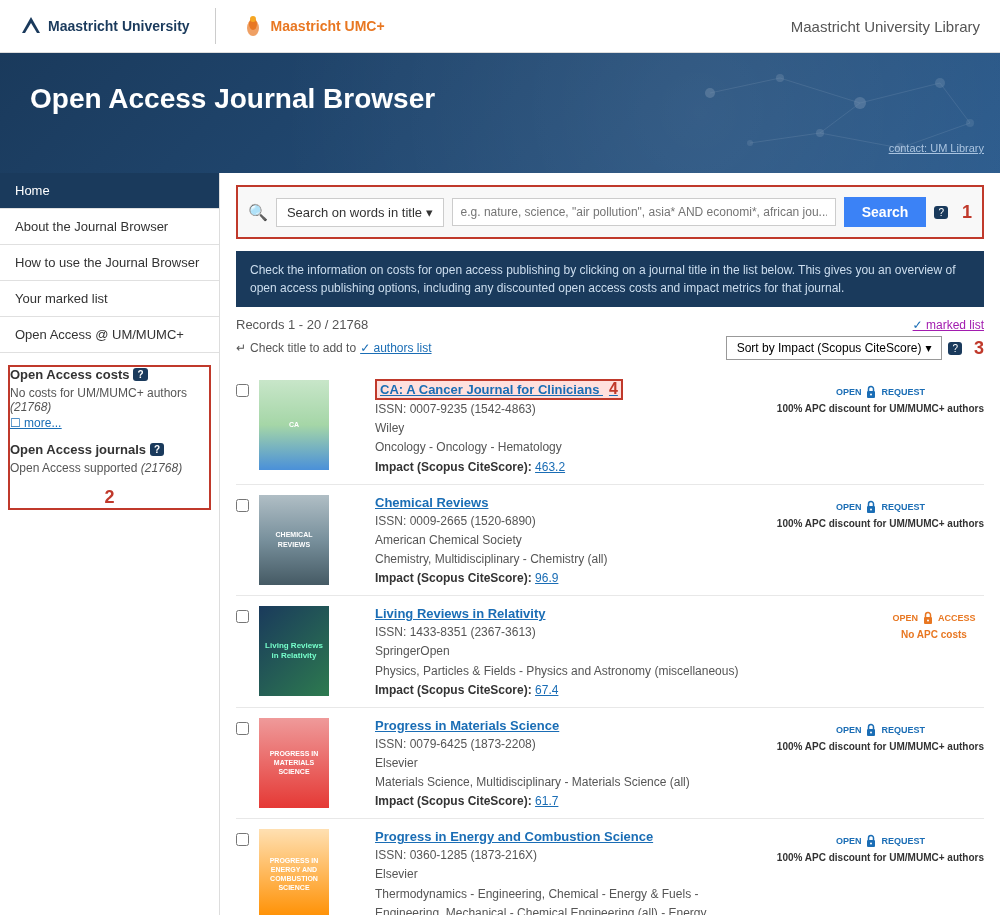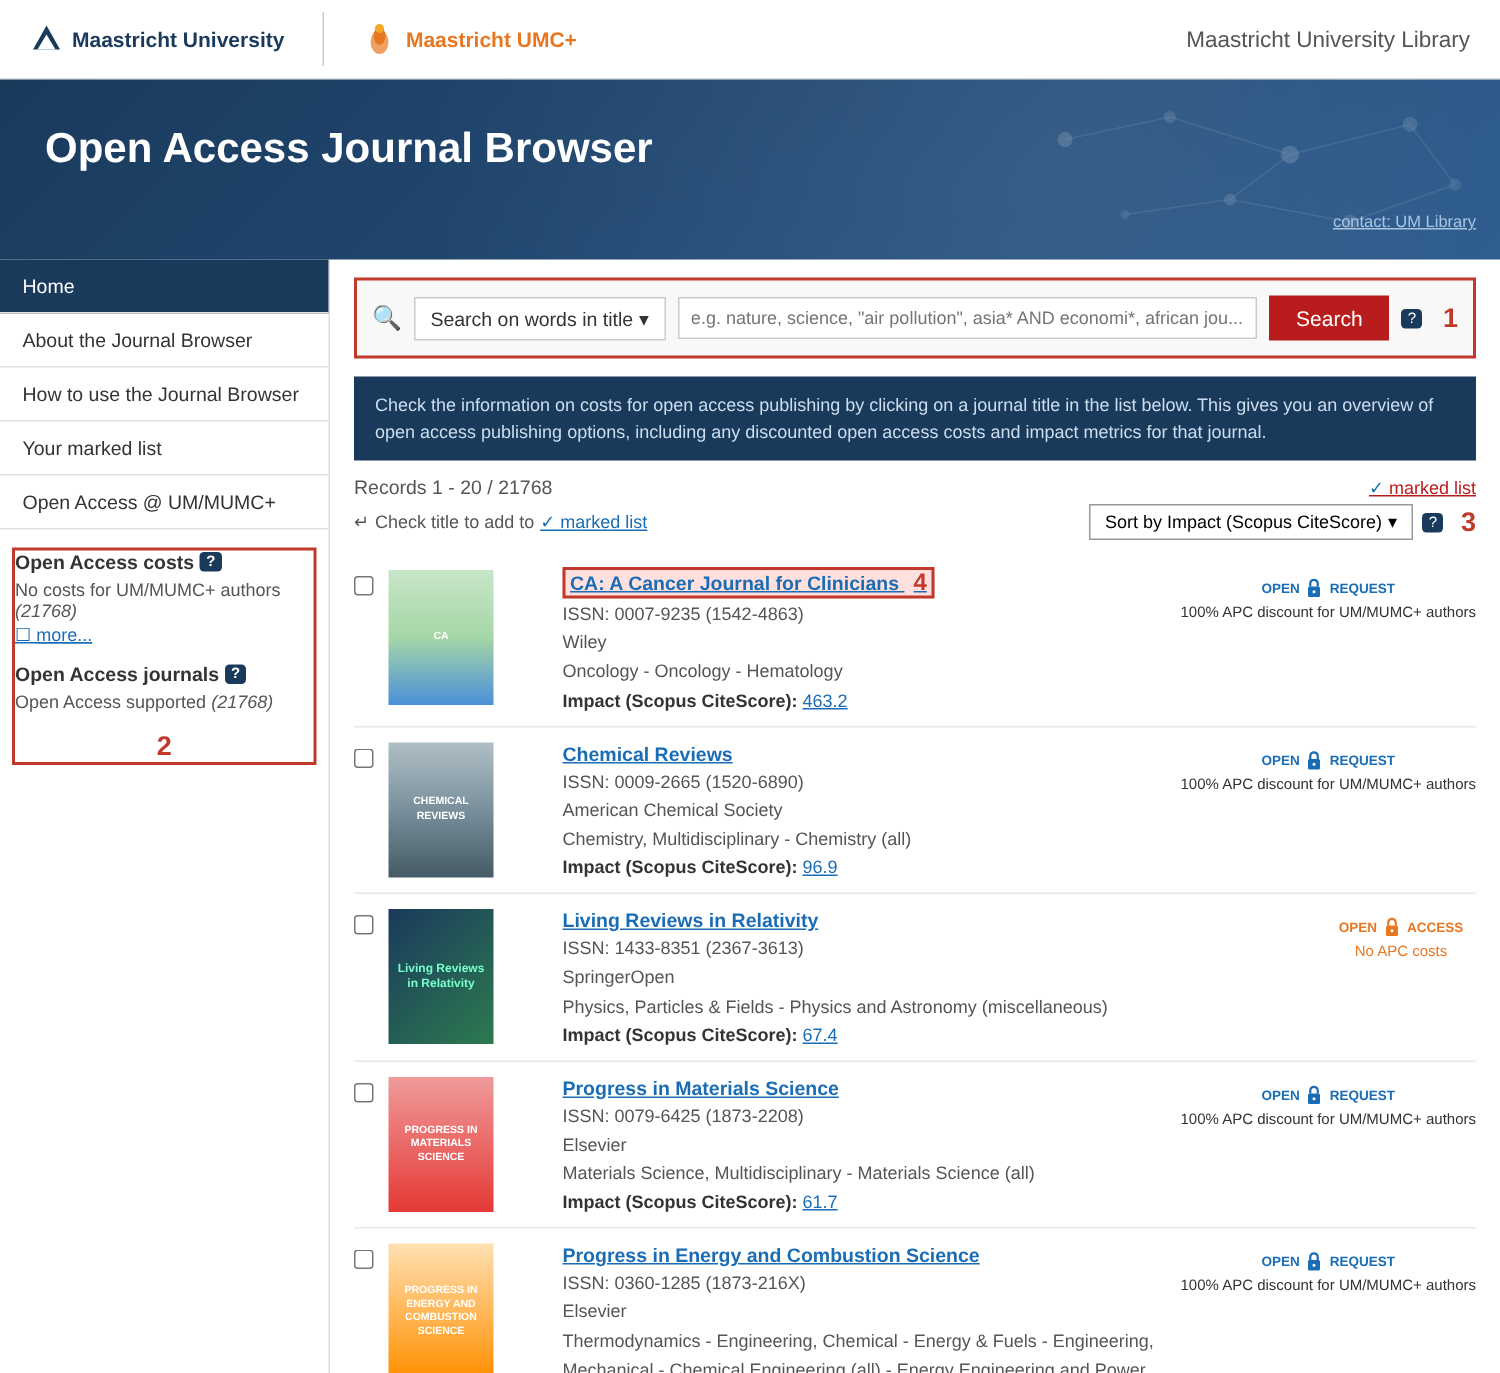--- a/index.html
+++ b/index.html
@@ -75,34 +75,34 @@
       cursor: pointer;
       display: flex; align-items: center; gap: 4px;
     }
     .search-input {
       flex: 1;
       border: 1px solid #ccc;
       padding: 6px 8px;
       font-size: 12px;
       color: #999;
     }
-    .search-btn { background: #b91c1c; color: #fff; border: none; padding: 7px 18px; font-size: 14px; font-weight: normal; cursor: pointer; }
+    .search-btn { background: #3b82f6; color: #fff; border: none; padding: 7px 18px; font-size: 14px; font-weight: bold; cursor: pointer; }
     .red-num { color: #c0392b; font-size: 18px; font-weight: bold; margin-left: 6px; }
 
     
     .info-box { background: #1a3a5c; color: #cde; padding: 10px 14px; font-size: 12px; line-height: 1.5; margin-bottom: 10px; }
 
     
     .filter-tag { display: inline-flex; align-items: center; background: #1a3a5c; color: #fff; padding: 4px 10px; font-size: 12px; margin-bottom: 8px; }
     .filter-tag .close-x { margin-left: 8px; cursor: pointer; font-weight: bold; }
 
     
     .records-bar { display: flex; justify-content: space-between; align-items: center; margin-bottom: 4px; }
     .records-count { font-size: 13px; color: #555; }
-    .marked-link { color: #b91c1c; text-decoration: underline; font-size: 12px; cursor: pointer; }
+    .marked-link { color: #a21caf; text-decoration: underline; font-size: 12px; cursor: pointer; }
     .marked-link::before { content: '✓ '; color: #1a6db5; }
 
     
     .check-bar { display: flex; justify-content: space-between; align-items: center; margin-bottom: 10px; font-size: 12px; color: #555; }
     .check-bar-left { display: flex; align-items: center; gap: 4px; }
     .check-bar-right { display: flex; align-items: center; gap: 6px; }
     .sort-btn { background: #fff; border: 1px solid #999; padding: 4px 10px; font-size: 12px; cursor: pointer; display: flex; align-items: center; gap: 4px; }
     .sort-btn::after { content: '▾'; }
     .check-arrow { color: #555; }
     .check-mark { color: #1a6db5; text-decoration: underline; cursor: pointer; }
@@ -115,21 +115,21 @@
     .journal-info { flex: 1; margin-left: 36px; }
     .journal-title { color: #1a6db5; text-decoration: underline; font-size: 13px; font-weight: bold; cursor: pointer; }
     .journal-title.highlighted { background: #ffe0de; border: 2px solid #c0392b; padding: 1px 3px; display: inline; }
     .journal-title .num-badge { color: #c0392b; font-size: 16px; font-weight: bold; margin-left: 6px; }
     .journal-meta { font-size: 12px; color: #555; line-height: 1.6; margin-top: 2px; }
     .journal-impact { font-size: 12px; margin-top: 2px; }
     .journal-impact a { color: #1a6db5; text-decoration: underline; }
 
     .journal-access { min-width: 100px; text-align: center; font-size: 10px; color: #555; padding-top: 4px; }
     .access-badge { display: flex; flex-direction: column; align-items: center; gap: 2px; }
-    .access-text { font-size: 10px; color: #333; font-weight: normal; text-align: left; line-height: 1.3; }
+    .access-text { font-size: 10px; color: #333; font-weight: bold; text-align: left; line-height: 1.3; }
     .access-text.gold { color: #e87722; }
 
     
     .cover-ca { background: linear-gradient(to bottom, #c8e6c9, #a5d6a7, #4a90d9); }
     .cover-chem { background: linear-gradient(to bottom, #b0bec5, #78909c, #455a64); }
     .cover-living { background: linear-gradient(135deg, #1a3a5c, #2d7a4f); }
     .cover-materials { background: linear-gradient(to bottom, #ef9a9a, #e53935); }
     .cover-progress-energy { background: linear-gradient(to bottom, #ffe0b2, #ff8f00); }
 
     .cover-text { color: #fff; font-size: 7px; font-weight: bold; text-align: center; padding: 4px; line-height: 1.3; }
@@ -258,21 +258,21 @@
 
     <div class="records-bar">
       <span class="records-count">Records 1 - 20 / 21768</span>
       <a href="#" class="marked-link">marked list</a>
     </div>
 
     <div class="check-bar">
       <div class="check-bar-left">
         <span class="check-arrow">↵</span>
         <span>Check title to add to</span>
-        <a href="#" class="check-mark">✓ marked list</a>
+        <a href="#" class="check-mark">✓ authors list</a>
       </div>
       <div class="check-bar-right sort-section">
         <button class="sort-btn">
           <span>Sort by Impact (Scopus CiteScore)</span>
         </button>
         <span class="help-badge">?</span>
         <span class="red-num">3</span>
       </div>
     </div>
 

